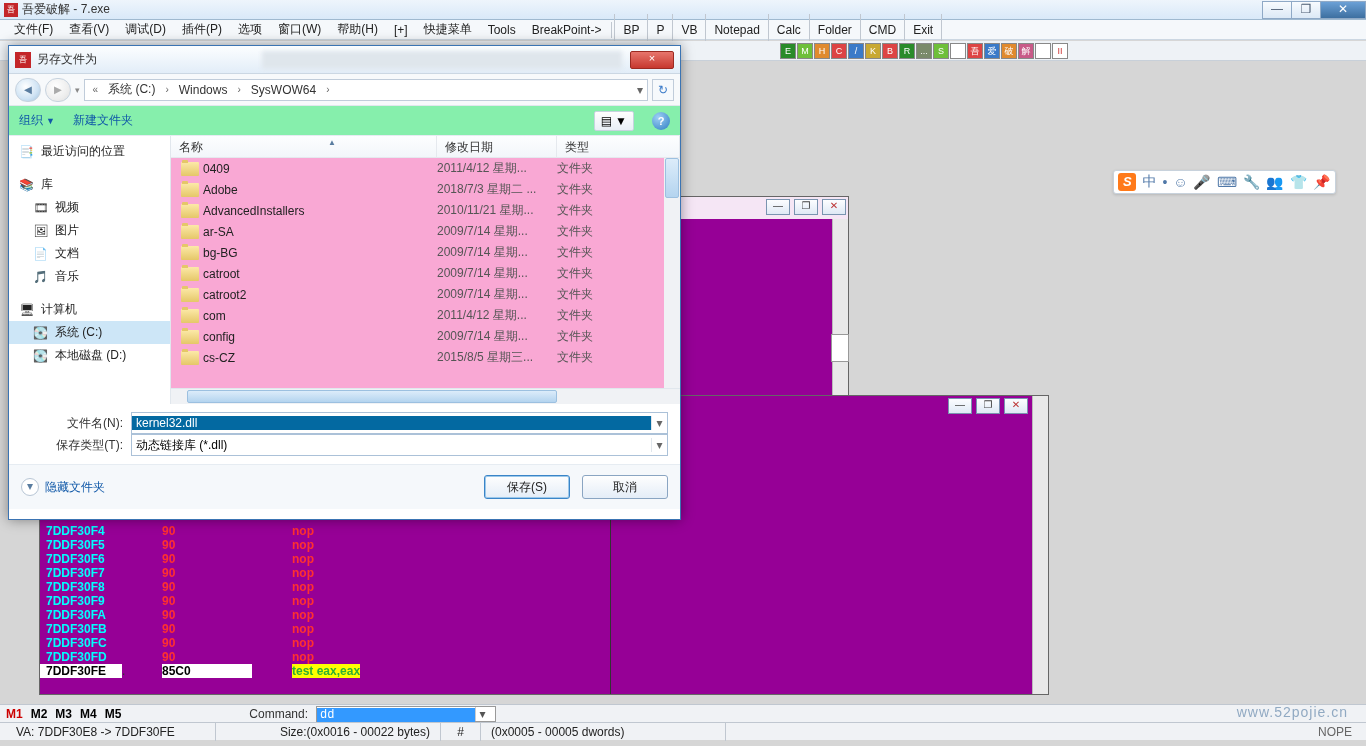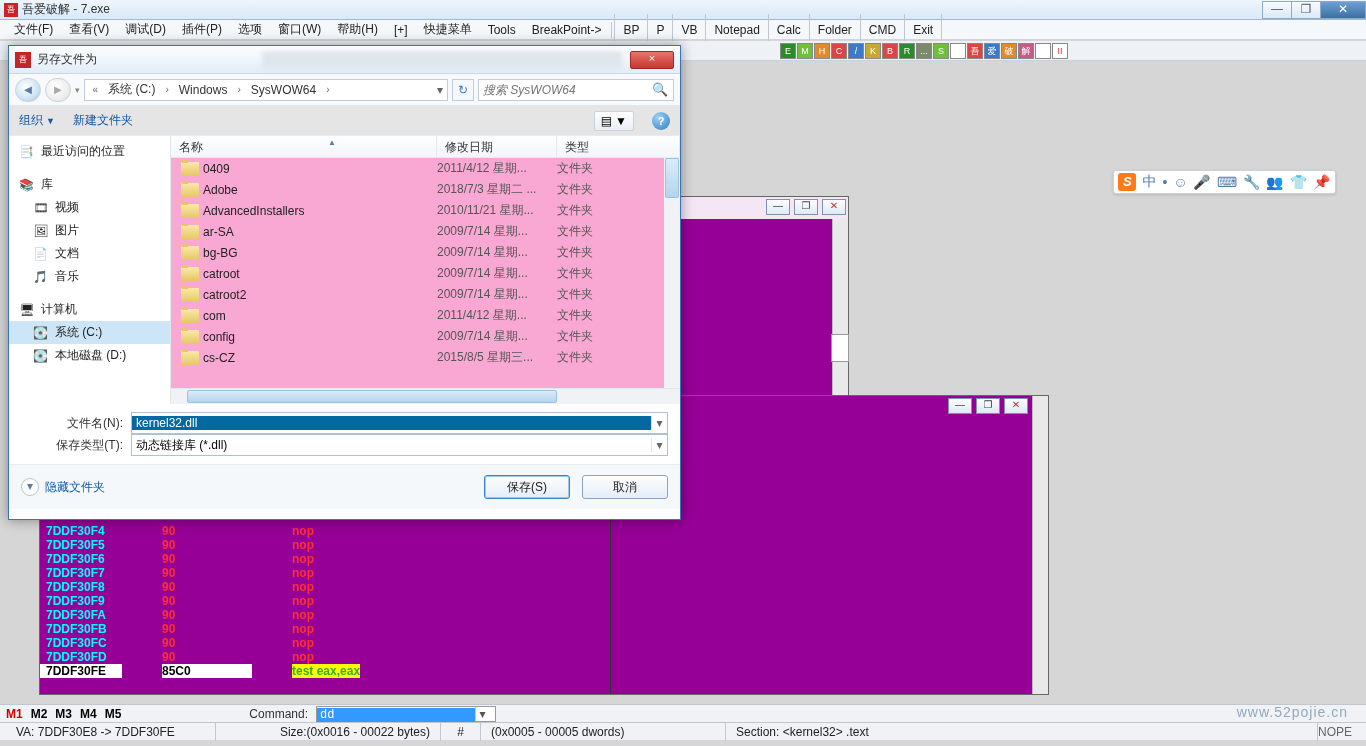--- a/index.html
+++ b/index.html
@@ -62,21 +62,21 @@
 .nav-btn.fwd{color:#aaa;background:radial-gradient(circle at 40% 35%,#fff,#eee 60%,#dcdcdc);}
 .addr-bar { flex: 1; height: 22px; border: 1px solid #c0ccda; background: #fff; display: flex; align-items: center; padding: 0 4px; gap: 4px; }
 .addr-bar .chev { color: #666; font-size: 10px; padding: 0 4px; }
 .addr-bar .seg { color: #333; padding: 0 2px; cursor:pointer; }
 .addr-bar .drop { color: #666; cursor:pointer; }
 .refresh { width: 22px; height: 22px; border: 1px solid #c0ccda; background: #f6f9fc; text-align: center; line-height: 20px; color: #3a7ac8; cursor:pointer; }
 .search-box { width: 196px; height: 22px; border: 1px solid #c0ccda; background: #fff; display: flex; align-items: center; padding: 0 4px; }
 .search-box input { border: none; outline: none; flex: 1; color: #999; font-style: italic; font-size: 12px; }
 .search-box .sicon { color: #3a7ac8; font-size: 13px; }
 
-.toolbar2 { height: 30px; display: flex; align-items: center; padding: 0 10px; gap: 18px; background: #e5e5e5; border-bottom: 1px solid #e6ecf2; }
+.toolbar2 { height: 30px; display: flex; align-items: center; padding: 0 10px; gap: 18px; background: #86efac; border-bottom: 1px solid #e6ecf2; }
 .toolbar2 .org { color: #1058a8; cursor:pointer; }
 .toolbar2 .org .dd{font-size:9px;margin-left:3px;}
 .toolbar2 .spacer { flex: 1; }
 .toolbar2 .view-btn { display: flex; align-items: center; gap: 3px; border: 1px solid #c7d3df; padding: 2px 6px; background: linear-gradient(#fefefe,#e9eff6); cursor:pointer; border-radius:2px; }
 .toolbar2 .help { width: 18px; height: 18px; border-radius: 50%; background: radial-gradient(circle at 35% 30%, #9ed0f5, #2e7dc2); color: #fff; font-weight: bold; text-align: center; line-height: 18px; font-size: 11px; cursor:pointer; }
 
 .body-split { display: flex; height: 268px; }
 .tree { width: 162px; border-right: 1px solid #e1e7ed; overflow-y: auto; padding: 4px 0; background:#fff;}
 .tree .item { padding: 3px 8px 3px 24px; color: #222; cursor: pointer; display: flex; align-items: center; gap: 6px; white-space:nowrap;}
 .tree .item.sel { background: #cde6f7; }
@@ -242,24 +242,20 @@
       <span class="seg">系统 (C:)</span>
       <span class="chev">›</span>
       <span class="seg">Windows</span>
       <span class="chev">›</span>
       <span class="seg">SysWOW64</span>
       <span class="chev">›</span>
       <span style="flex:1"></span>
       <span class="drop">▾</span>
     </div>
     <div class="refresh">↻</div>
-    <div class="search-box">
-      <input placeholder="搜索 SysWOW64" style="">
-      <span class="sicon">🔍</span>
-    </div>
   </div>
   <div class="toolbar2">
     <span class="org"><span>组织</span><span class="dd">▼</span></span>
     <span class="org">新建文件夹</span>
     <span class="spacer"></span>
     <span class="view-btn">
         <span>▤</span>
         <span>▼</span>
       </span>
     <span class="help">?</span>
@@ -414,21 +410,20 @@
   <span class="m">M4</span>
   <span class="m">M5</span>
   <span class="cmdlbl">Command:</span>
   <span class="cmd-inp"><input value="dd" style=""><span class="dd">▾</span></span>
 </div>
 <div class="status-row2">
   <span class="cell" style="width:210px">VA: 7DDF30E8 -&gt; 7DDF30FE</span>
   <span class="cell" style="width:225px;text-align:right;">Size:(0x0016 - 00022 bytes)</span>
   <span class="cell" style="width:40px;text-align:center;">#</span>
   <span class="cell" style="width:245px">(0x0005 - 00005 dwords)</span>
-  <span class="cell" style="flex:1">Section: &lt;kernel32&gt; .text</span>
   <span class="nope">NOPE</span>
 </div>
 
 <div class="watermark">www.52pojie.cn</div>
 
 <div class="ime-bar">
   <span class="s-ico">S</span>
   <span class="glyph">中</span>
   <span class="glyph">•</span>
   <span class="glyph">☺</span>

